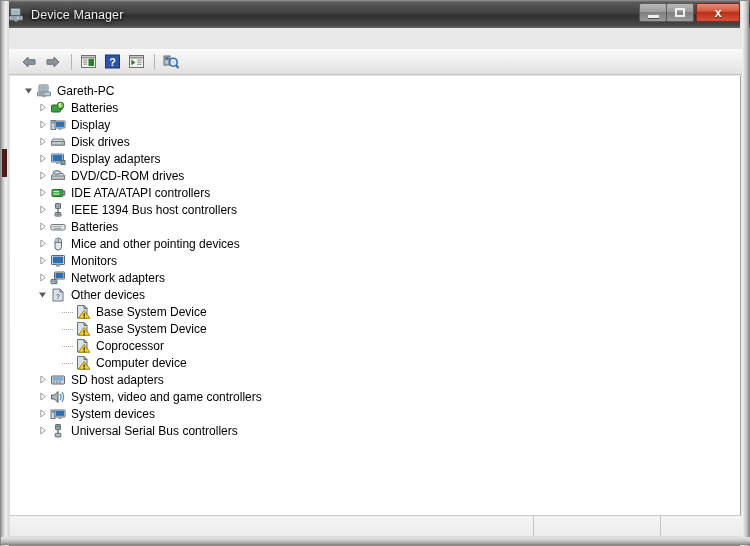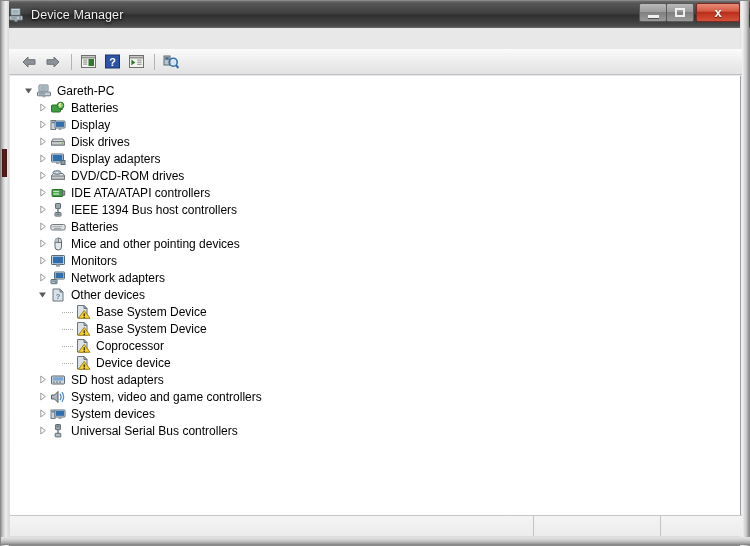--- a/index.html
+++ b/index.html
@@ -595,21 +595,21 @@
         <div class="dash"></div>
         <div class="node-icon">
           <svg width="16" height="16" viewBox="0 0 16 16">
             <path d="M2.5 1.5 L9 1.5 L12 4.5 L12 14 L2.5 14 Z" fill="#dbe2e7" stroke="#6a757d"></path>
             <path d="M9 1.5 L9 4.5 L12 4.5 Z" fill="#b4c0c8" stroke="#6a757d"></path>
             <path d="M9.2 6.4 L15 14.3 L3.4 14.3 Z" fill="#f5d033" stroke="#9a7d10" stroke-width="0.9" stroke-linejoin="round"></path>
             <rect x="8.6" y="9.3" width="1.3" height="3.1" fill="#3a2f00"></rect>
             <rect x="8.6" y="13" width="1.3" height="1.1" fill="#3a2f00"></rect>
           </svg>
         </div>
-        <div class="node-label">Device device</div>
+        <div class="node-label">Computer device</div>
       </div>
 
 
       <div class="node lvl1">
         <div class="twisty">
           <svg width="9" height="9" viewBox="0 0 9 9">
               <path d="M2.8 1 L2.8 8 L7.3 4.5 Z" fill="none" stroke="#9a9a9a"></path>
             </svg>
         </div>
         <div class="node-icon">

